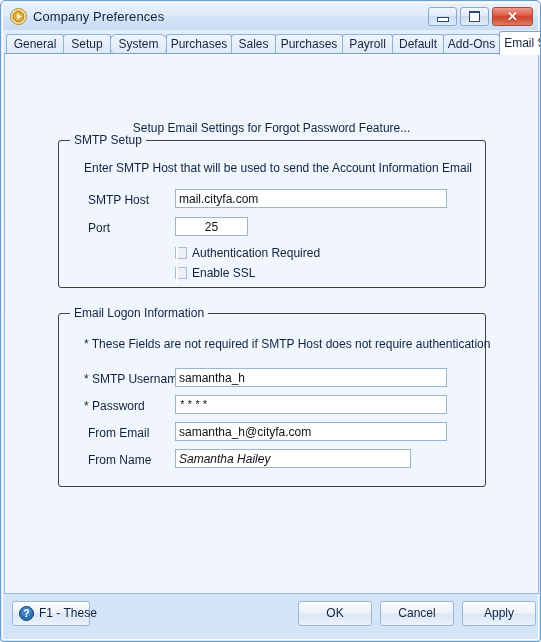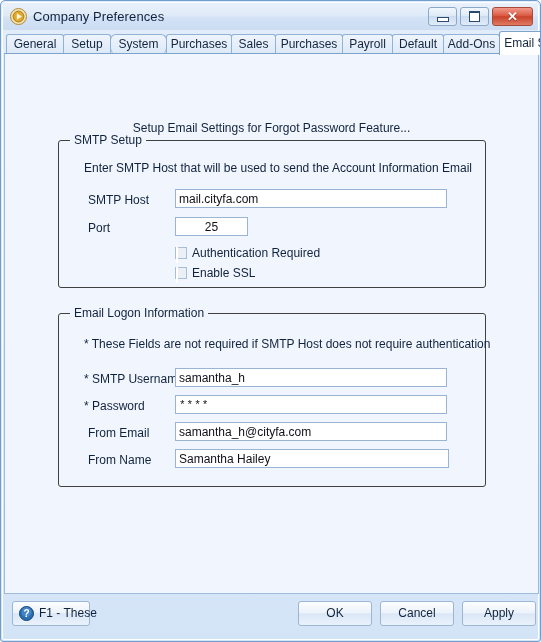--- a/index.html
+++ b/index.html
@@ -343,21 +343,21 @@
       <div class="flabel" style="left:25px; top:58px;">* SMTP Username</div>
       <input class="tbox" style="left: 116px; top: 54px; width: 272px;" type="text" value="samantha_h">
 
       <div class="flabel" style="left:25px; top:85px;">* Password</div>
       <input class="tbox pw" style="left: 116px; top: 81px; width: 272px;" type="text" value="****">
 
       <div class="flabel" style="left:29px; top:112px;">From Email</div>
       <input class="tbox" style="left: 116px; top: 108px; width: 272px;" type="text" value="samantha_h@cityfa.com">
 
       <div class="flabel" style="left:29px; top:139px;">From Name</div>
-      <input class="tbox" style="left: 116px; top: 135px; width: 274px;" type="text" value="Samantha Hailey">
+      <input class="tbox" style="left: 116px; top: 135px; width: 236px; font-style: italic;" type="text" value="Samantha Hailey">
     </div>
   </div>
 
   <div class="footer">
     <div class="btn btn-help">
       <svg class="help-icon" viewBox="0 0 15 15">
         <circle cx="7.5" cy="7.5" r="7" fill="#2a6fb5" stroke="#14406f" stroke-width="1"></circle>
         <circle cx="7.5" cy="6" r="5" fill="#5796d4" opacity="0.55"></circle>
         <text x="7.5" y="11" text-anchor="middle" font-family="Liberation Sans, sans-serif" font-size="10" font-weight="bold" fill="#ffffff">?</text>
       </svg>

